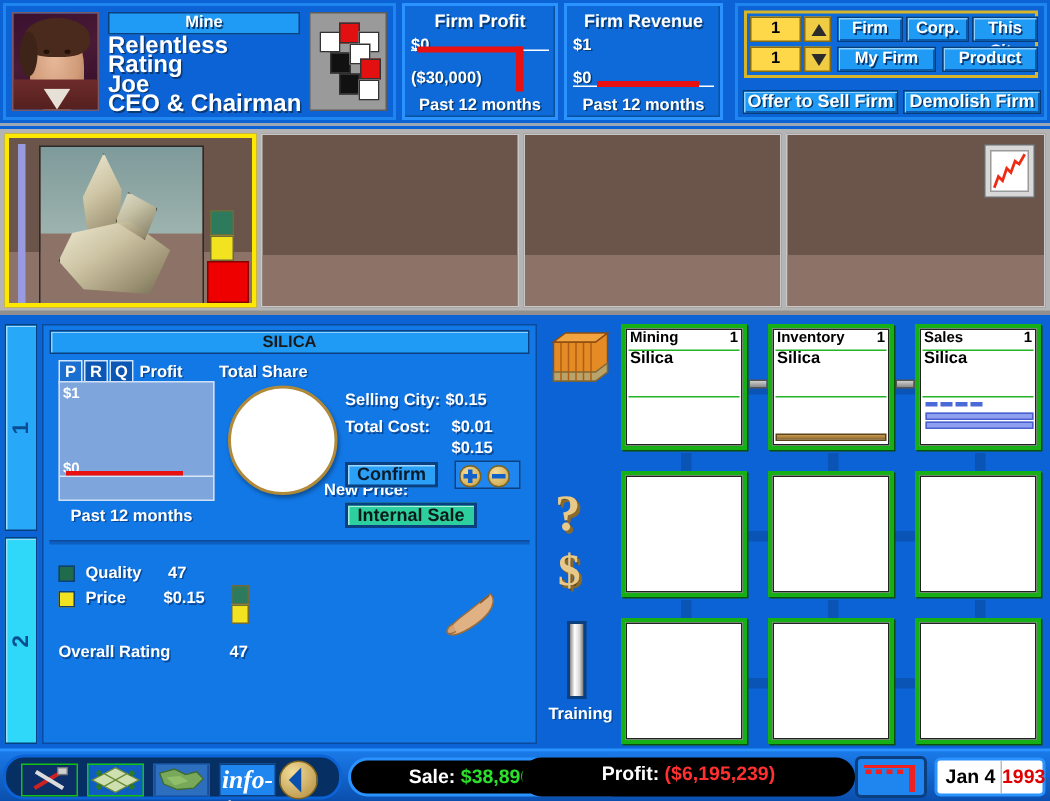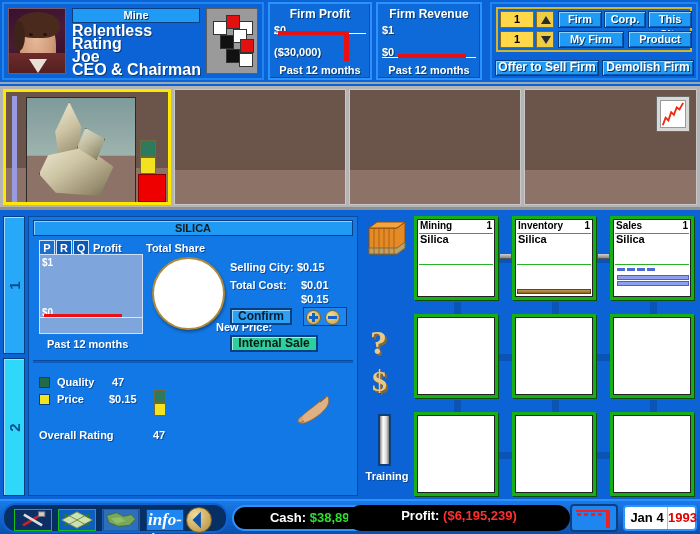--- a/index.html
+++ b/index.html
@@ -521,21 +521,21 @@
            font-size:17px;text-align:center;line-height:20px;">info-icon</div>
       <div class="tbtn" style="left:182px;width:26px;height:26px;top:2px;border-radius:50%;
            background:radial-gradient(circle at 35% 30%,#f2dc9a,#b08a3a);border:1px solid #7d6320;">
         <svg width="100%" height="100%" viewBox="0 0 26 26">
           <path d="M15 4 L6 13 L15 22 Z" fill="#0b4fae"></path>
         </svg>
       </div>
     </div>
 
     <div class="readout" style="left:232px;width:188px;">
-      <span>Cash:</span>
+      <span>Sale:</span>
       <span class="money">$38,896,600</span>
     </div>
 
     <div class="readout" style="left:340px;width:222px;background:#000;border:none;left:348px;">
       <span>Profit:</span>
       <span class="loss">($6,195,239)</span>
     </div>
 
     <div class="clock">
       <svg width="100%" height="100%" viewBox="0 0 44 24">

